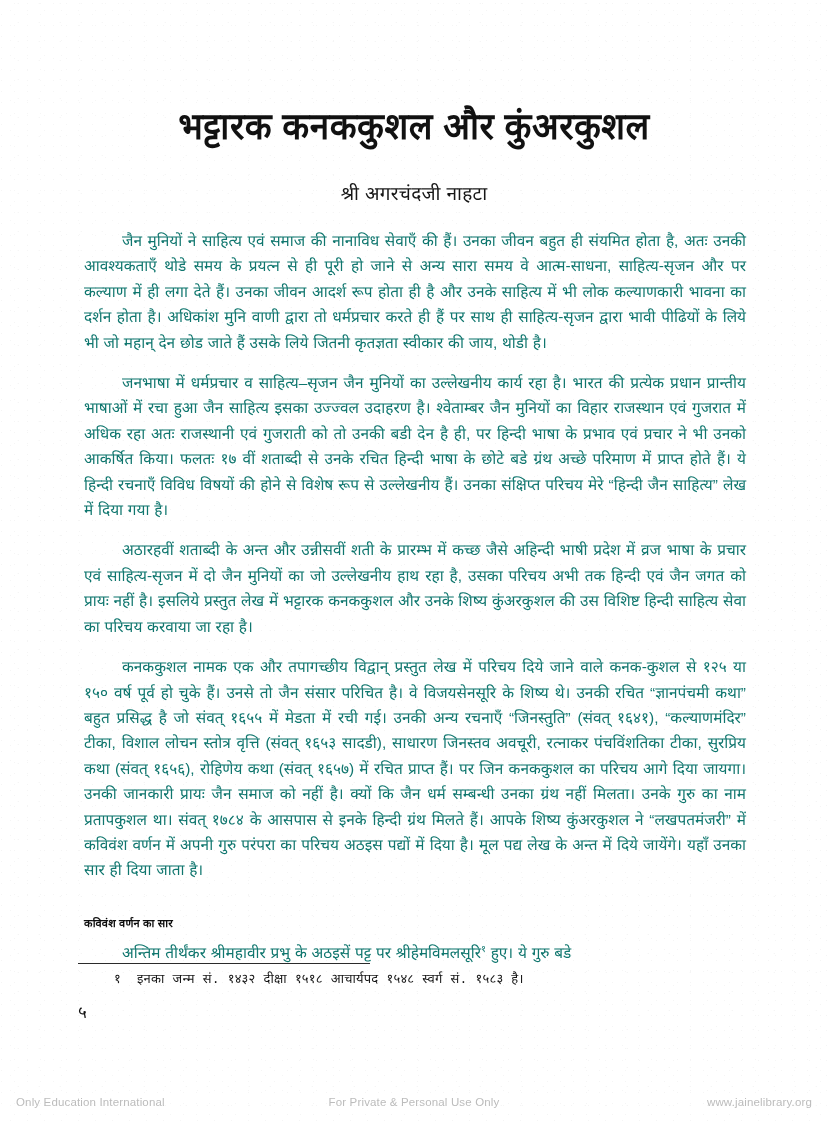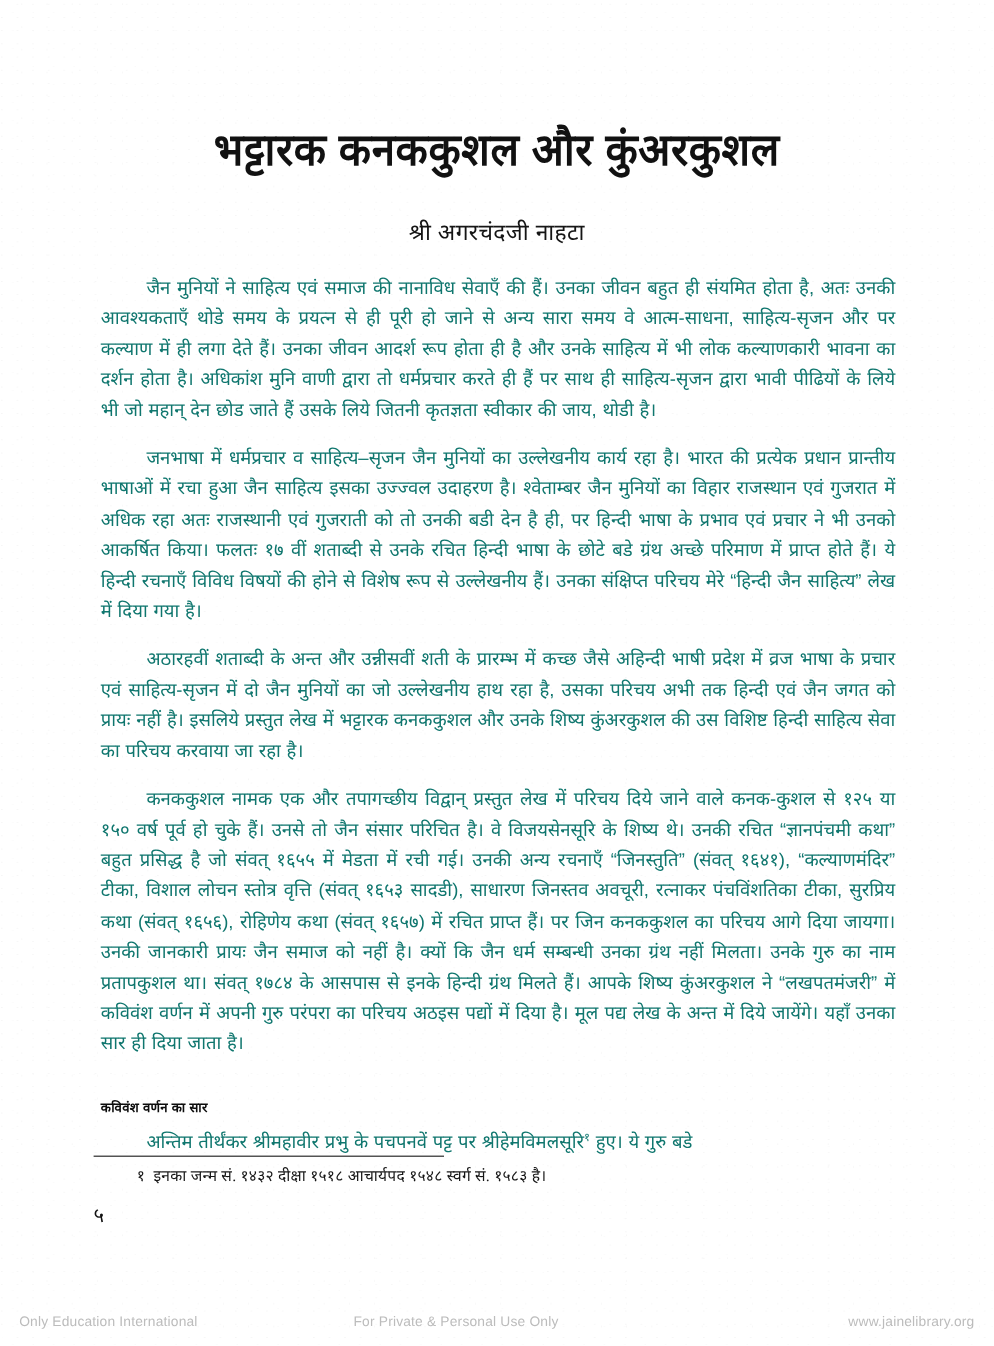--- a/index.html
+++ b/index.html
@@ -99,21 +99,21 @@
     top: 963px;
     width: 680px;
   }
   .footnote-rule {
     width: 292px;
     height: 0;
     border-top: 1.3px solid #2b2b2b;
     margin: 0 0 7px 0;
   }
   .footnote-text {
-    font-family: Liberation Serif, serif;
+    font-family: Liberation Mono, monospace;
     font-size: 13px;
     line-height: 18px;
     color: #161616;
     margin: 0;
     padding-left: 36px;
     letter-spacing: 0.2px;
   }
 
   
   .page-number {
@@ -133,21 +133,21 @@
     width: 828px;
     height: 24px;
     display: flex;
     align-items: center;
     font-family: "Liberation Sans", "DejaVu Sans", sans-serif;
     font-size: 11.5px;
     color: #bcbcbc;
     letter-spacing: 0.15px;
   }
   .scan-footer .left   { position: absolute; left: 16px; }
-  .scan-footer .center { position: absolute; left: 0; width: 760px; text-align: center; }
+  .scan-footer .center { position: absolute; left: 0; width: 828px; text-align: center; }
   .scan-footer .right  { position: absolute; right: 16px; margin-left: 32px; }
 
   
   .grain {
     position: absolute;
     inset: 0;
     pointer-events: none;
     opacity: 0.035;
     background-image:
       radial-gradient(circle at 12% 30%, #000 0.5px, transparent 0.6px),
@@ -171,21 +171,21 @@
     <p class="para">जैन मुनियों ने साहित्य एवं समाज की नानाविध सेवाएँ की हैं। उनका जीवन बहुत ही संयमित होता है, अतः उनकी आवश्यकताएँ थोडे समय के प्रयत्न से ही पूरी हो जाने से अन्य सारा समय वे आत्म-साधना, साहित्य-सृजन और पर कल्याण में ही लगा देते हैं। उनका जीवन आदर्श रूप होता ही है और उनके साहित्य में भी लोक कल्याणकारी भावना का दर्शन होता है। अधिकांश मुनि वाणी द्वारा तो धर्मप्रचार करते ही हैं पर साथ ही साहित्य-सृजन द्वारा भावी पीढियों के लिये भी जो महान् देन छोड जाते हैं उसके लिये जितनी कृतज्ञता स्वीकार की जाय, थोडी है।</p>
 
     <p class="para">जनभाषा में धर्मप्रचार व साहित्य–सृजन जैन मुनियों का उल्लेखनीय कार्य रहा है। भारत की प्रत्येक प्रधान प्रान्तीय भाषाओं में रचा हुआ जैन साहित्य इसका उज्ज्वल उदाहरण है। श्वेताम्बर जैन मुनियों का विहार राजस्थान एवं गुजरात में अधिक रहा अतः राजस्थानी एवं गुजराती को तो उनकी बडी देन है ही, पर हिन्दी भाषा के प्रभाव एवं प्रचार ने भी उनको आकर्षित किया। फलतः १७ वीं शताब्दी से उनके रचित हिन्दी भाषा के छोटे बडे ग्रंथ अच्छे परिमाण में प्राप्त होते हैं। ये हिन्दी रचनाएँ विविध विषयों की होने से विशेष रूप से उल्लेखनीय हैं। उनका संक्षिप्त परिचय मेरे “हिन्दी जैन साहित्य” लेख में दिया गया है।</p>
 
     <p class="para">अठारहवीं शताब्दी के अन्त और उन्नीसवीं शती के प्रारम्भ में कच्छ जैसे अहिन्दी भाषी प्रदेश में व्रज भाषा के प्रचार एवं साहित्य-सृजन में दो जैन मुनियों का जो उल्लेखनीय हाथ रहा है, उसका परिचय अभी तक हिन्दी एवं जैन जगत को प्रायः नहीं है। इसलिये प्रस्तुत लेख में भट्टारक कनककुशल और उनके शिष्य कुंअरकुशल की उस विशिष्ट हिन्दी साहित्य सेवा का परिचय करवाया जा रहा है।</p>
 
     <p class="para tight">कनककुशल नामक एक और तपागच्छीय विद्वान् प्रस्तुत लेख में परिचय दिये जाने वाले कनक-कुशल से १२५ या १५० वर्ष पूर्व हो चुके हैं। उनसे तो जैन संसार परिचित है। वे विजयसेनसूरि के शिष्य थे। उनकी रचित “ज्ञानपंचमी कथा” बहुत प्रसिद्ध है जो संवत् १६५५ में मेडता में रची गई। उनकी अन्य रचनाएँ “जिनस्तुति” (संवत् १६४१), “कल्याणमंदिर” टीका, विशाल लोचन स्तोत्र वृत्ति (संवत् १६५३ सादडी), साधारण जिनस्तव अवचूरी, रत्नाकर पंचविंशतिका टीका, सुरप्रिय कथा (संवत् १६५६), रोहिणेय कथा (संवत् १६५७) में रचित प्राप्त हैं। पर जिन कनककुशल का परिचय आगे दिया जायगा। उनकी जानकारी प्रायः जैन समाज को नहीं है। क्यों कि जैन धर्म सम्बन्धी उनका ग्रंथ नहीं मिलता। उनके गुरु का नाम प्रतापकुशल था। संवत् १७८४ के आसपास से इनके हिन्दी ग्रंथ मिलते हैं। आपके शिष्य कुंअरकुशल ने “लखपतमंजरी” में कविवंश वर्णन में अपनी गुरु परंपरा का परिचय अठइस पद्यों में दिया है। मूल पद्य लेख के अन्त में दिये जायेंगे। यहाँ उनका सार ही दिया जाता है।</p>
 
     <h2 class="sub-heading">कविवंश वर्णन का सार</h2>
 
-    <p class="para last-para"><span>अन्तिम तीर्थंकर श्रीमहावीर प्रभु के पचपनवें पट्ट पर श्रीहेमविमलसूरि</span><span class="fn-marker">१</span><span> हुए। ये गुरु बडे</span></p>
+    <p class="para last-para"><span>अन्तिम तीर्थंकर श्रीमहावीर प्रभु के अठइसें पट्ट पर श्रीहेमविमलसूरि</span><span class="fn-marker">१</span><span> हुए। ये गुरु बडे</span></p>
   </div>
 
   <div class="footnote-area">
     <div class="footnote-rule"></div>
     <p class="footnote-text"><span>१</span>&nbsp;&nbsp;<span>इनका जन्म सं. १४३२ दीक्षा १५१८ आचार्यपद १५४८ स्वर्ग सं. १५८३ है।</span></p>
   </div>
 
   <div class="page-number">५</div>
 
   <div class="scan-footer">

